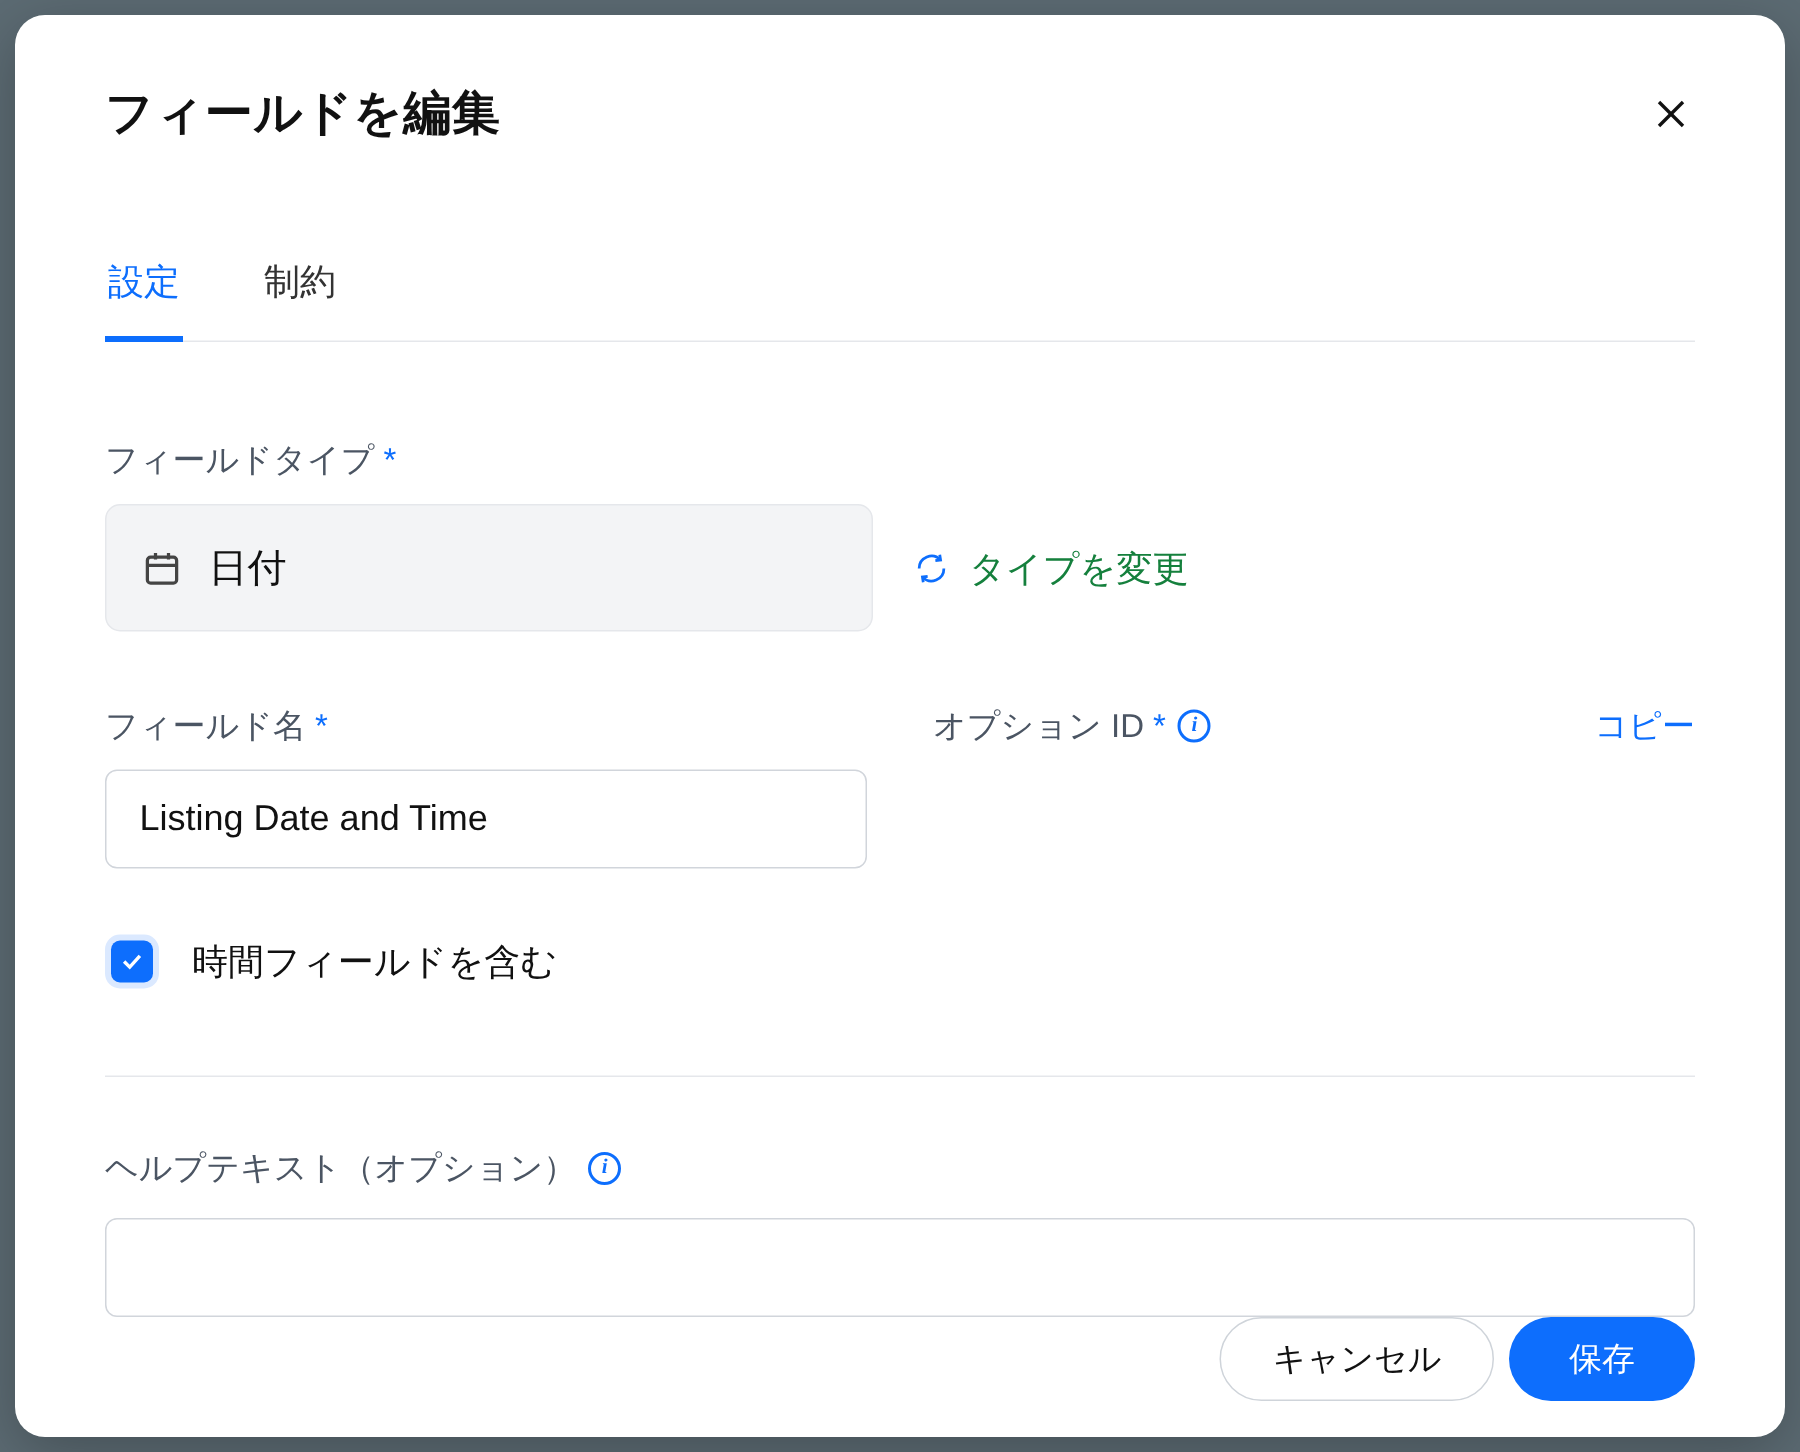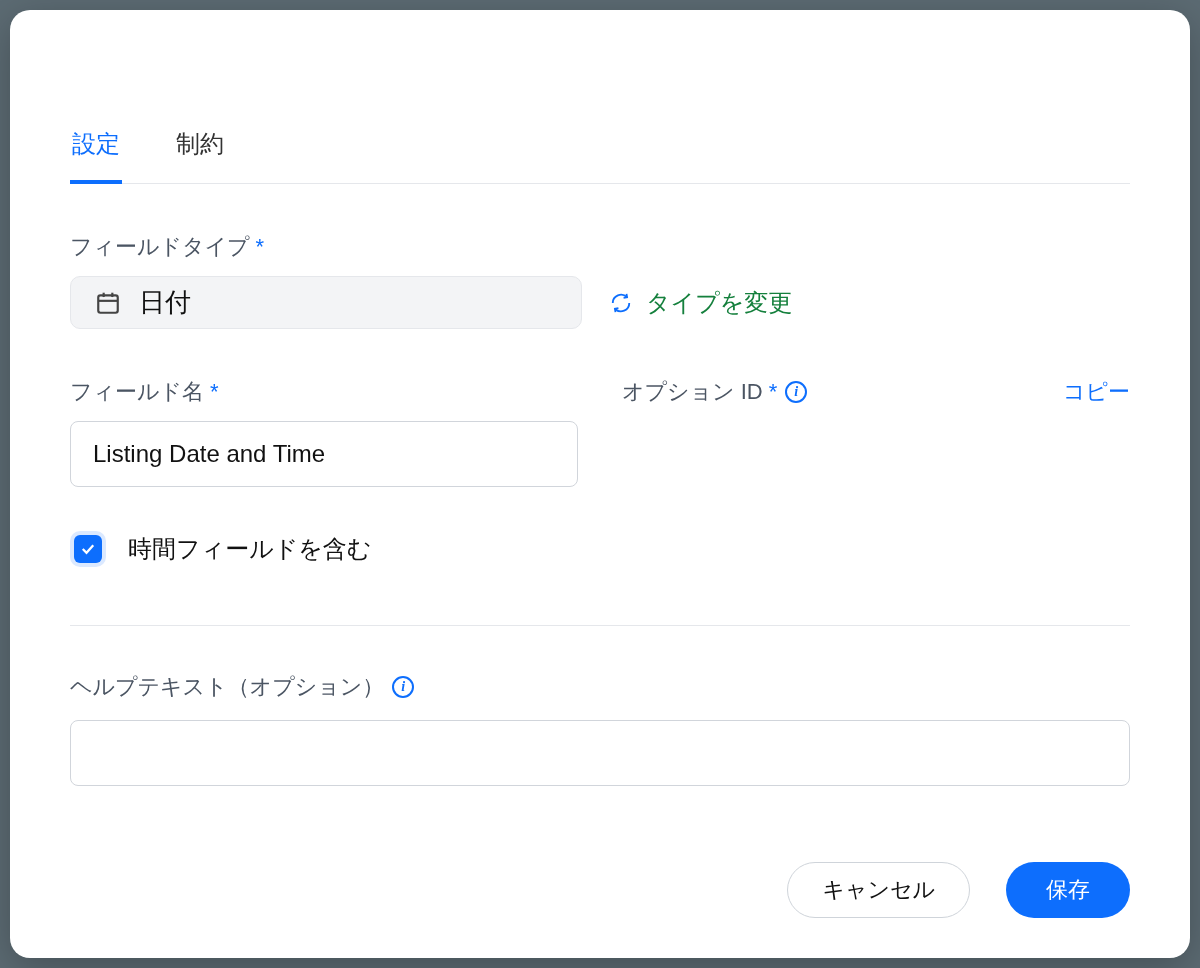--- a/index.html
+++ b/index.html
@@ -19,32 +19,32 @@
     }
     .modal-header { display: flex; align-items: center; justify-content: space-between; }
     .modal-title { font-size: 32px; font-weight: 700; color: #111; letter-spacing: 0.5px; }
     .close-x { cursor: pointer; width: 32px; height: 32px; display: flex; align-items: center; justify-content: center; }
     .close-x svg { width: 24px; height: 24px; stroke: #111; stroke-width: 2.2; }
 
     .tabs { display: flex; gap: 52px; margin-top: 74px; border-bottom: 1px solid #e5e7eb; }
     .tab { padding: 0 2px 20px 2px; font-size: 24px; color: #333; cursor: pointer; border-bottom: 4px solid transparent; margin-bottom: -1px; }
     .tab.active { color: #0d6efd; border-bottom-color: #0d6efd; font-weight: 500; }
 
-    .content { margin-top: 48px; flex: 1; }
+    .content { margin-top: 64px; flex: 1; }
 
     .form-label { display: flex; align-items: center; font-size: 22px; color: #4b5563; margin-bottom: 14px; }
     .req { color: #0d6efd; margin-left: 6px; font-size: 22px; }
     .info-icon { width: 22px; height: 22px; border: 2px solid #0d6efd; border-radius: 50%; display: inline-flex; align-items: center; justify-content: center; color: #0d6efd; font-family: Georgia, serif; font-style: italic; font-weight: 700; font-size: 14px; margin-left: 8px; line-height: 1; }
     .info-icon::before { content: "i"; }
 
     .type-row { display: flex; align-items: center; gap: 28px; }
     .type-pill {
       display: flex; align-items: center; gap: 18px;
       background: #f3f4f6; border: 1px solid #e5e7eb; border-radius: 10px;
-      padding: 8px 24px; width: 512px; font-size: 26px; color: #111;
+      padding: 24px 24px; width: 512px; font-size: 26px; color: #111;
     }
     .cal-icon { width: 26px; height: 26px; }
     .change-type { display: flex; align-items: center; gap: 14px; color: #15803d; font-size: 24px; cursor: pointer; }
     .refresh-icon { width: 22px; height: 22px; }
 
     .two-col { display: flex; gap: 44px; margin-top: 48px; }
     .col { flex: 1; }
     .field-id-head { display: flex; justify-content: space-between; align-items: center; }
     .copy-link { color: #0d6efd; font-size: 22px; cursor: pointer; }
 
@@ -57,30 +57,39 @@
     .checkbox-row { display: flex; align-items: center; gap: 22px; margin-top: 44px; }
     .cb-outer { width: 36px; height: 36px; border-radius: 10px; background: #dbe9ff; display: flex; align-items: center; justify-content: center; cursor: pointer; }
     .cb-inner { width: 28px; height: 28px; border-radius: 6px; background: #0d6efd; display: flex; align-items: center; justify-content: center; }
     .cb-inner svg { width: 18px; height: 18px; stroke: #fff; stroke-width: 3; fill: none; }
     .cb-label { font-size: 24px; color: #111; }
 
     .divider { height: 1px; background: #e5e7eb; margin-top: 58px; margin-bottom: 46px; }
 
     .help-label { display: flex; align-items: center; font-size: 22px; color: #4b5563; margin-bottom: 18px; }
 
-    .footer { display: flex; justify-content: flex-end; gap: 36px; margin-top: auto; }
+    .footer { display: flex; justify-content: flex-end; gap: 10px; margin-top: auto; }
     .btn { height: 56px; padding: 0 34px; border-radius: 30px; font-size: 22px; cursor: pointer; display: flex; align-items: center; }
     .btn-secondary { background: #fff; border: 1.5px solid #cfd4da; color: #111; }
     .btn-primary { background: #0d6efd; border: none; color: #fff; font-weight: 500; padding: 0 40px; }
   </style>
 </head>
 <body>
 
 <div class="modal">
 
+  <div class="modal-header">
+    <div class="modal-title">フィールドを編集</div>
+    <div class="close-x">
+      <svg viewBox="0 0 24 24">
+          <line x1="4" y1="4" x2="20" y2="20"></line>
+          <line x1="20" y1="4" x2="4" y2="20"></line>
+        </svg>
+    </div>
+  </div>
 
   <div class="tabs">
     <div class="tab active">設定</div>
     <div class="tab">制約</div>
   </div>
 
   <div class="content">
 
     <div class="form-group">
       <div class="form-label">

